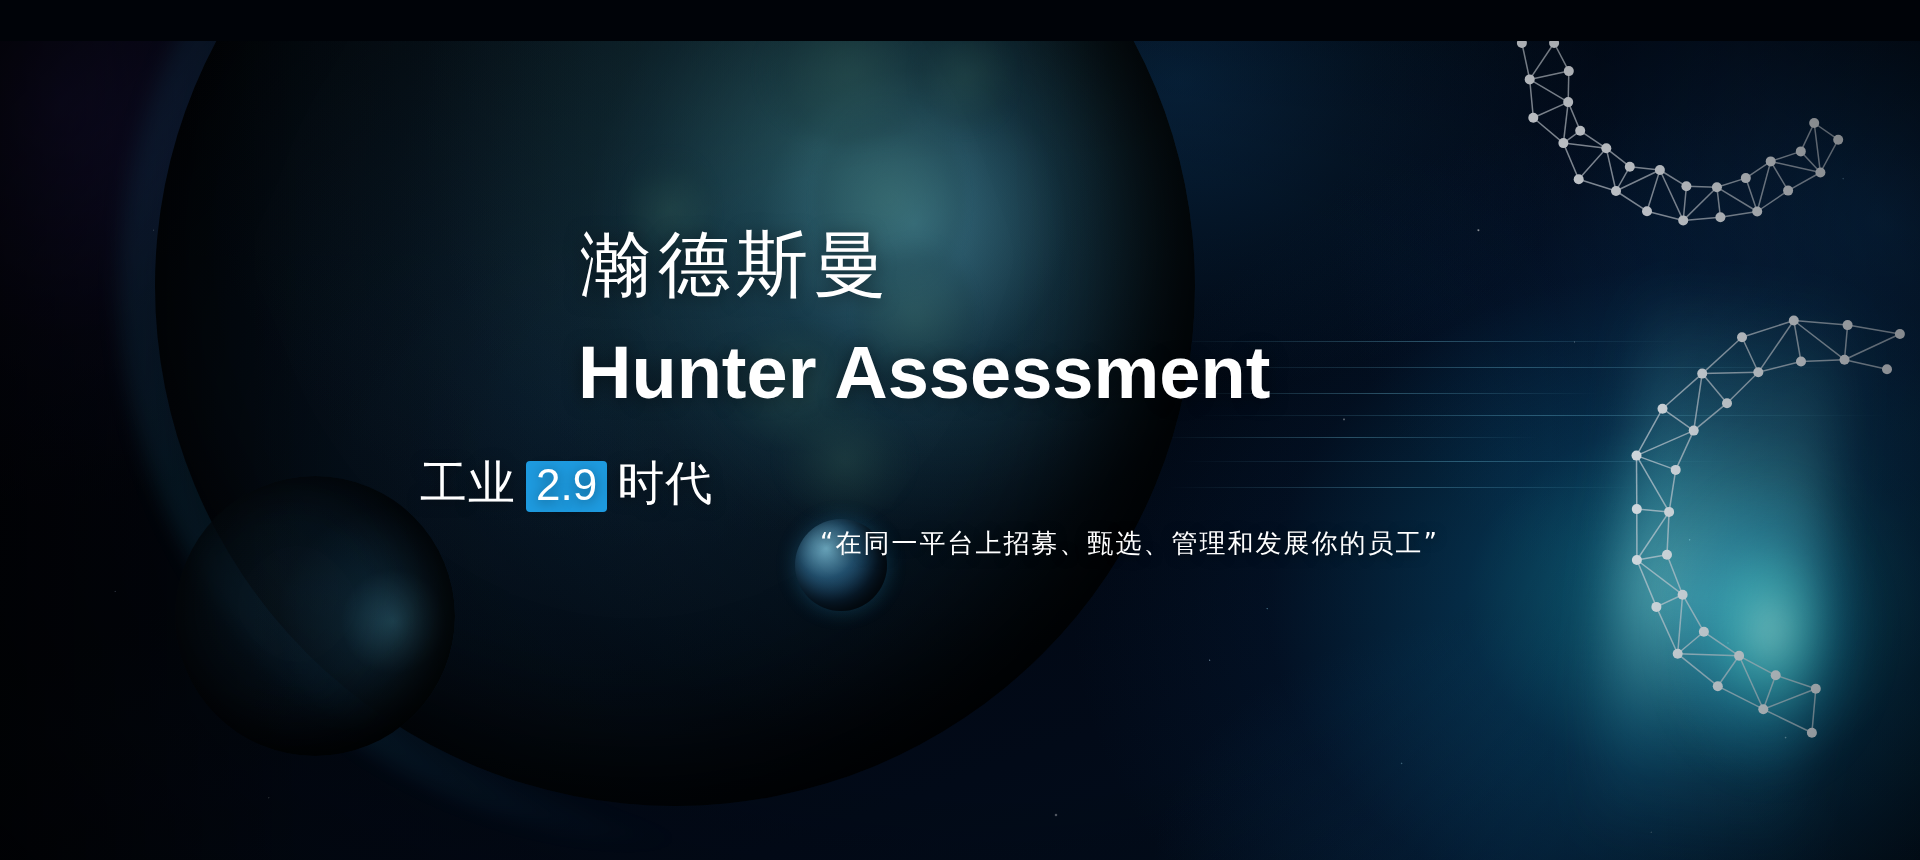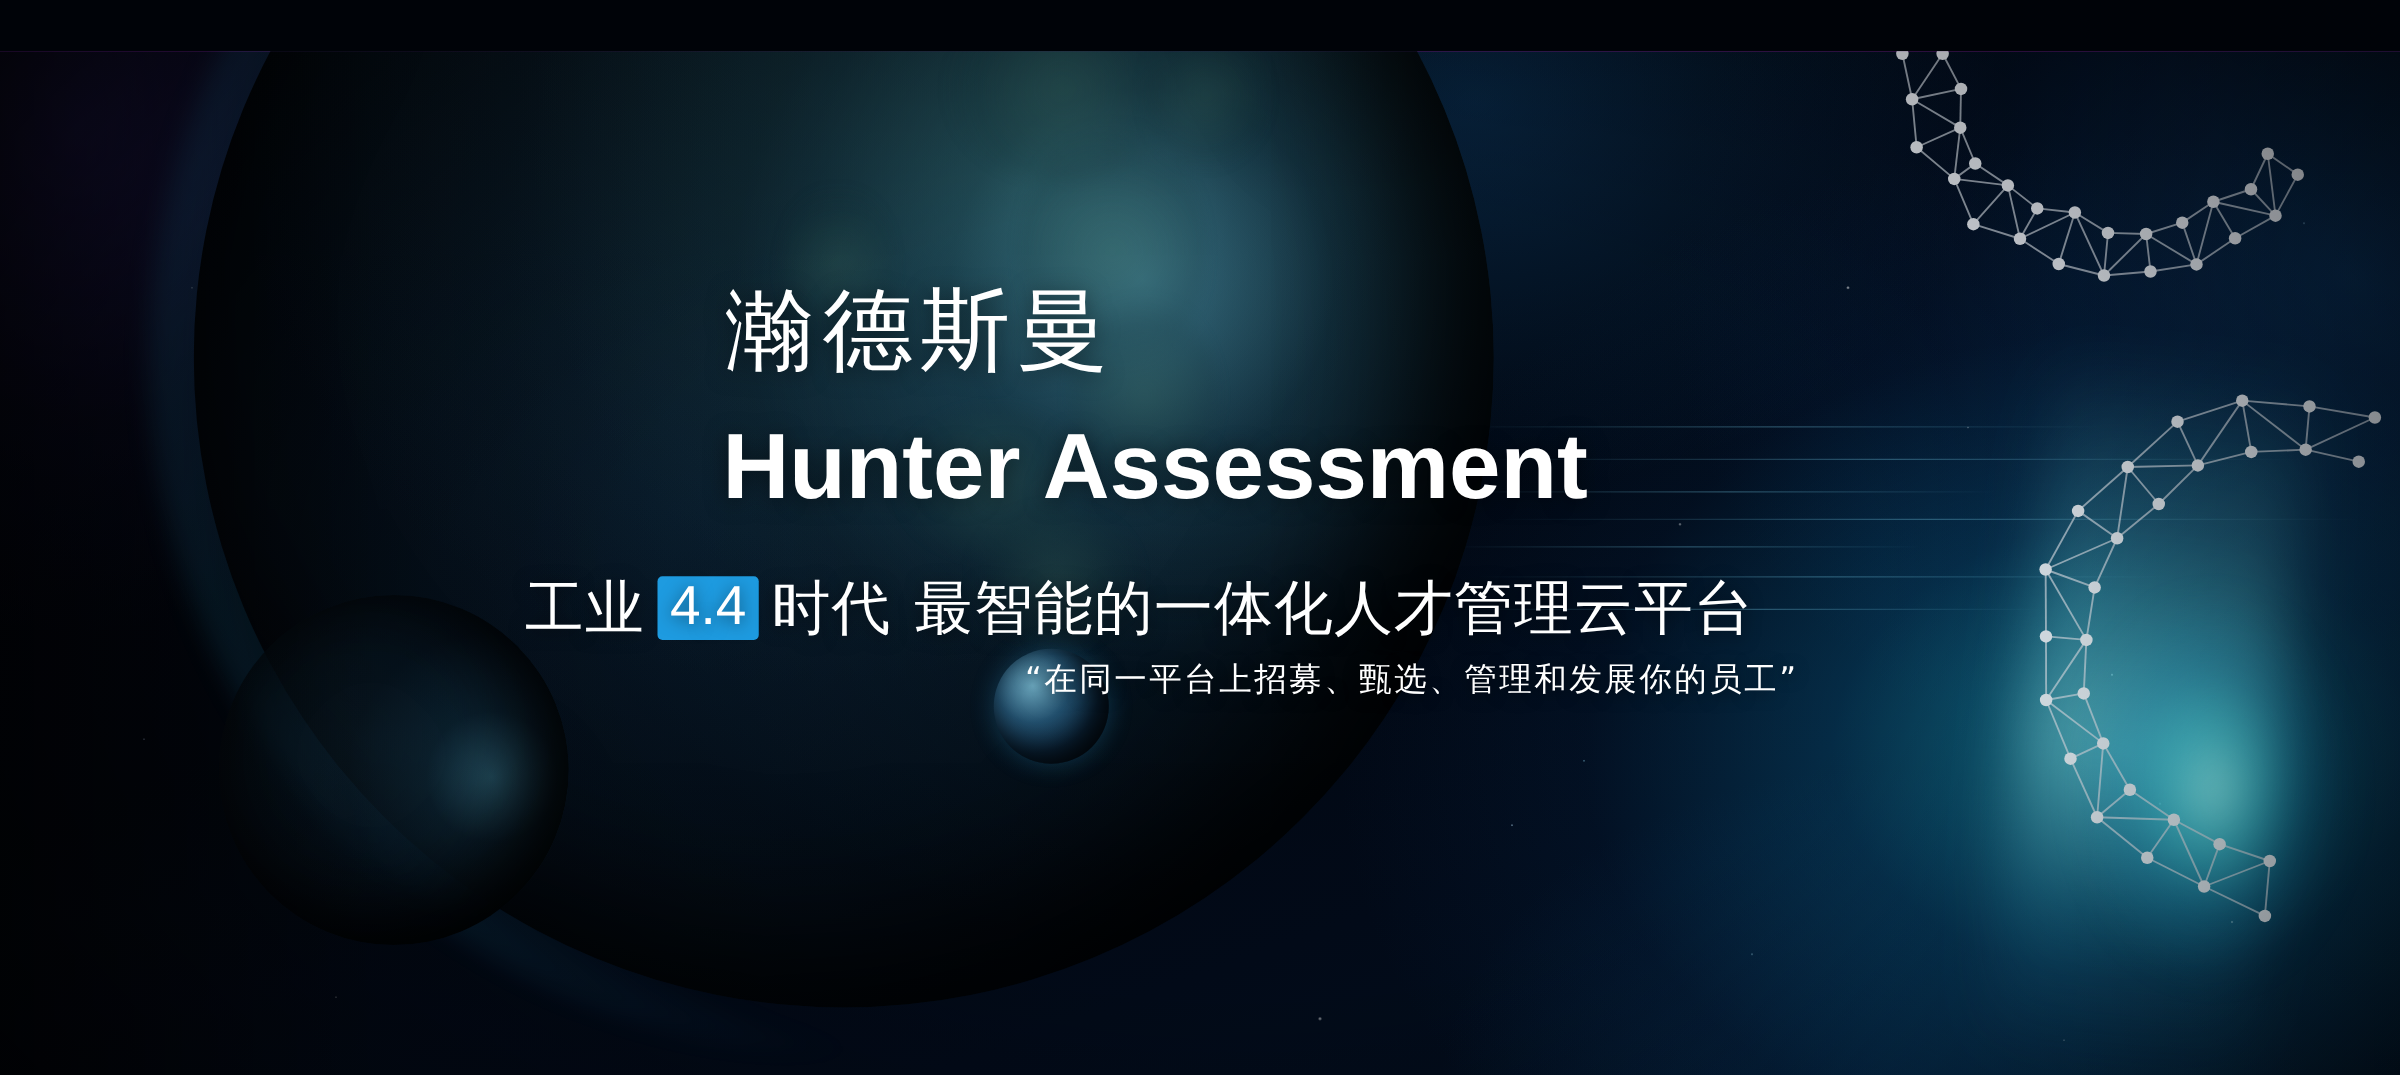--- a/index.html
+++ b/index.html
@@ -221,21 +221,21 @@
     gap:0px;
     white-space:nowrap;
     font-size:47px;
     line-height:1;
     color:#ffffff;
     font-weight:400;
     letter-spacing:1px;
     text-shadow:0 2px 14px rgba(0,0,0,.5);
     font-family:"DejaVu Sans","Liberation Sans",sans-serif;
   }
-  .tagline .seg{ display:inline-block; }
+  .tagline .seg{ display:inline-block;font-family:Liberation Mono, monospace; }
   .badge-40{
     display:inline-flex;
     align-items:center; justify-content:center;
     background:#1e9be0;
     color:#ffffff;
     font-size:44px;
     font-weight:500;
     letter-spacing:0px;
     padding:2px 10px 5px 10px;
     margin:0 10px;
@@ -473,21 +473,20 @@
   <div class="vignette"></div>
 
   <div class="content">
 
     <div class="title-cn">瀚德斯曼</div>
 
     <div class="title-en">Hunter Assessment</div>
 
     <div class="tagline">
       <span class="seg">工业</span>
-      <span class="badge-40">4.4</span>
+      <span class="badge-40">2.9</span>
       <span class="seg">时代</span>
       <span class="gap"></span>
-      <span class="seg">最智能的一体化人才管理云平台</span>
     </div>
 
     <div class="quote">“在同一平台上招募、甄选、管理和发展你的员工”</div>
   </div>
 </div>
 
 </body></html>

